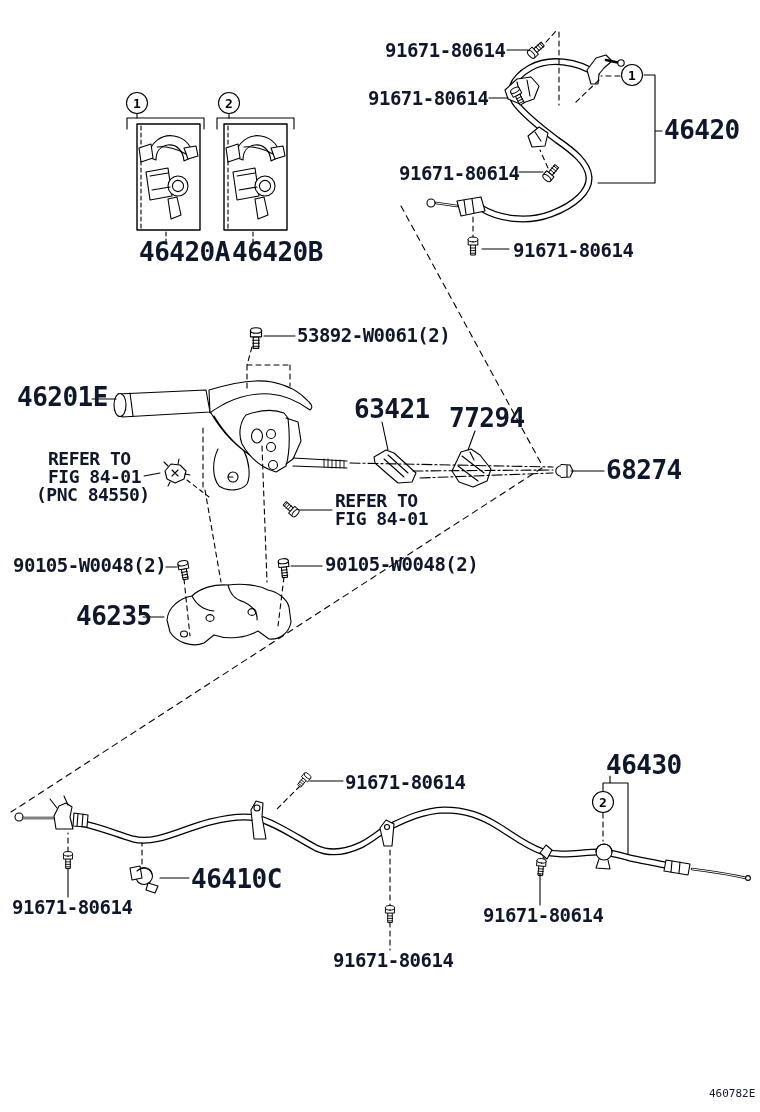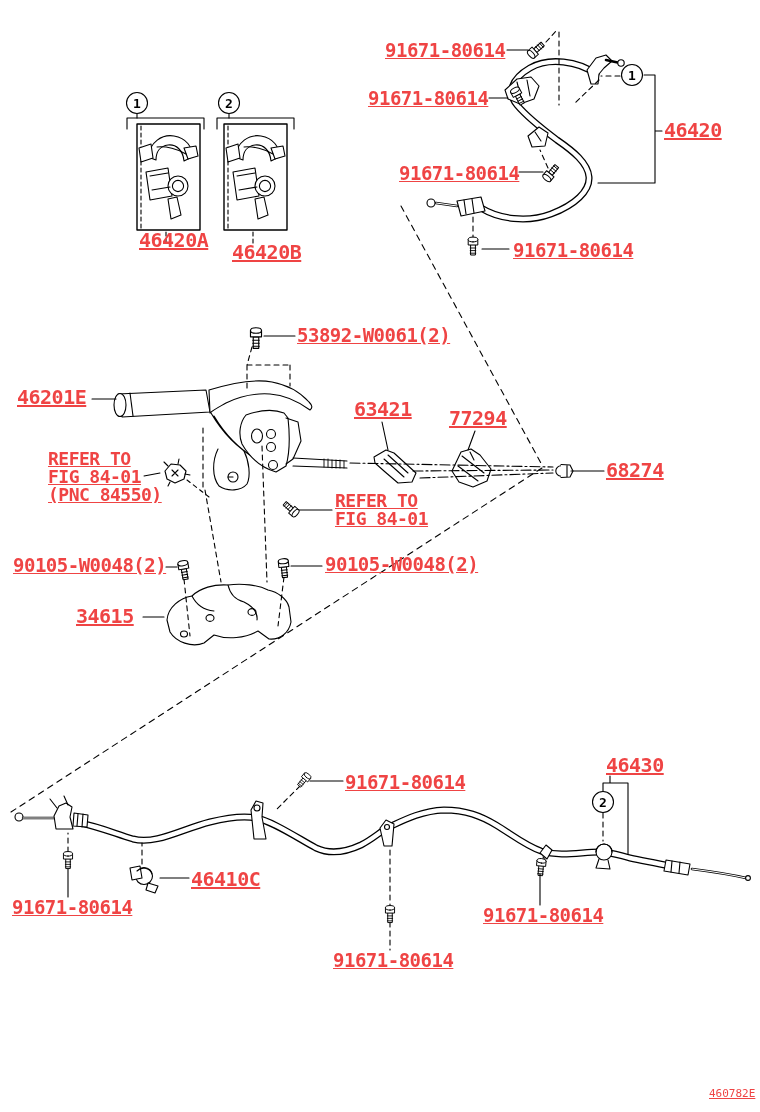--- a/index.html
+++ b/index.html
@@ -1,22 +1,22 @@
 <!DOCTYPE html>
 <html><head>
 <meta charset="utf-8">
 <style>
   html,body{margin:0;padding:0;background:#fff;}
   #page{position:relative;width:760px;height:1112px;background:#fff;overflow:hidden;
         font-family:"DejaVu Sans Mono","Liberation Mono",monospace;}
   #art{position:absolute;left:0;top:0;}
-  .lbl{position:absolute;color:#ef4444;font-weight:700;white-space:nowrap;
+  .lbl{position:absolute;color:#0f172a;font-weight:700;white-space:nowrap;
        font-family:"DejaVu Sans Mono","Liberation Mono",monospace;
-       font-size:19px;line-height:17px;letter-spacing:-0.5px;text-decoration:underline;}
-  .big{font-size:20px;}
+       font-size:19px;line-height:17px;letter-spacing:-0.5px;}
+  .big{font-size:26px;}
   .note{font-size:18px;}
   .code{font-size:11px;font-weight:400;letter-spacing:0;margin-left:15px;}
   .badge{position:absolute;width:22px;text-align:center;font-size:13px;font-weight:700;
          line-height:15px;letter-spacing:0;}
 </style>
 </head>
 <body>
 
 <div id="page">
 
@@ -204,40 +204,40 @@
     </g>
   </g>
 </svg>
 
 <div class="lbl" style="left:385px;top:42px">91671-80614</div>
 <div class="lbl" style="left:368px;top:90px">91671-80614</div>
 <div class="lbl" style="left:399px;top:165px">91671-80614</div>
 <div class="lbl" style="left:513px;top:242px">91671-80614</div>
 
 <div class="lbl big" style="left:664px;top:122px">46420</div>
-<div class="lbl big" style="left:139px;top:232px">46420A</div>
+<div class="lbl big" style="left:139px;top:244px">46420A</div>
 <div class="lbl big" style="left:232px;top:244px">46420B</div>
 
 <div class="lbl" style="left:297px;top:327px">53892-W0061(2)</div>
 <div class="lbl big" style="left:17px;top:389px">46201E</div>
 
 <div class="lbl note" style="left:48px;top:450px">REFER TO</div>
 <div class="lbl note" style="left:48px;top:468px">FIG 84-01</div>
-<div class="lbl note" style="left:48px;top:486px">(PNC 84550)</div>
+<div class="lbl note" style="left:36px;top:486px">(PNC 84550)</div>
 
 <div class="lbl big" style="left:354px;top:401px">63421</div>
 <div class="lbl big" style="left:449px;top:410px">77294</div>
 <div class="lbl big" style="left:606px;top:462px">68274</div>
 
 <div class="lbl note" style="left:335px;top:492px">REFER TO</div>
 <div class="lbl note" style="left:335px;top:510px">FIG 84-01</div>
 
 <div class="lbl" style="left:13px;top:557px">90105-W0048(2)</div>
 <div class="lbl" style="left:325px;top:556px">90105-W0048(2)</div>
-<div class="lbl big" style="left:76px;top:608px">34615</div>
+<div class="lbl big" style="left:76px;top:608px">46235</div>
 
 <div class="lbl big" style="left:606px;top:757px">46430</div>
 <div class="lbl" style="left:345px;top:774px">91671-80614</div>
 <div class="lbl big" style="left:191px;top:871px">46410C</div>
 <div class="lbl" style="left:12px;top:899px">91671-80614</div>
 <div class="lbl" style="left:483px;top:907px">91671-80614</div>
 <div class="lbl" style="left:333px;top:952px">91671-80614</div>
 
 <div class="badge" style="left:126px;top:96px">1</div>
 <div class="badge" style="left:218px;top:96px">2</div>

